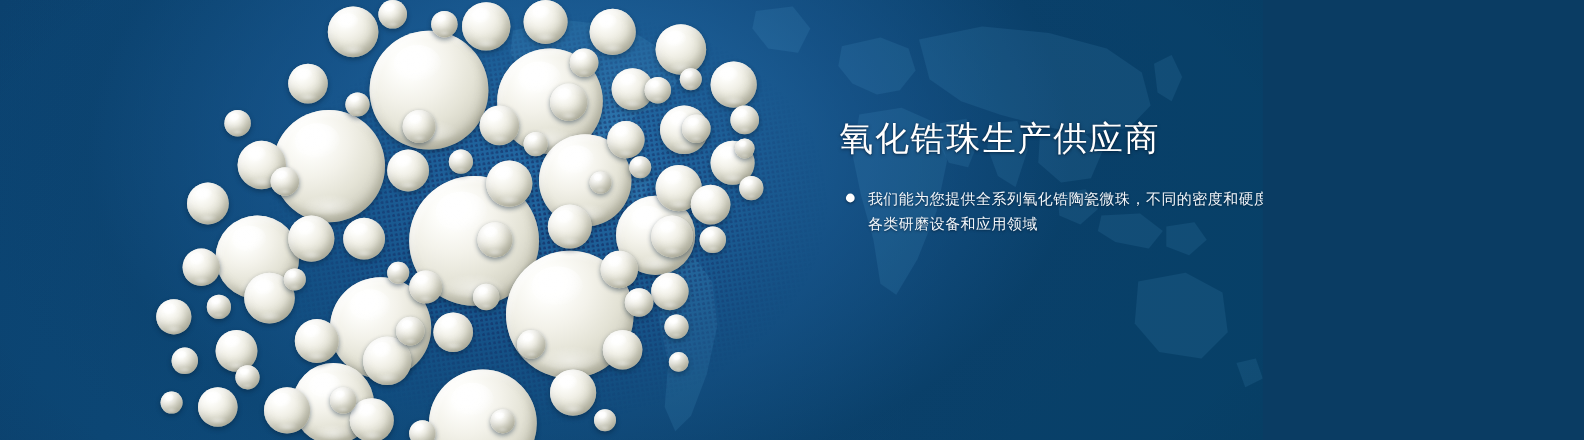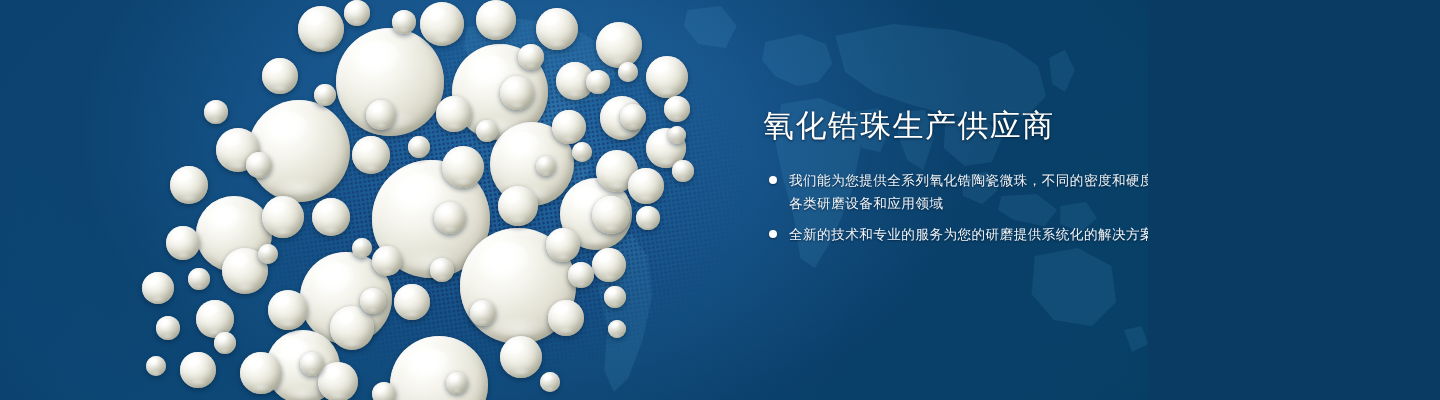--- a/index.html
+++ b/index.html
@@ -289,20 +289,16 @@
   </div>
 
   <div class="content">
     <h1 class="headline">氧化锆珠生产供应商</h1>
 
     <ul class="bullets">
       <li class="bullet">
         <span class="bullet-dot"></span>
         <span class="bullet-text">我们能为您提供全系列氧化锆陶瓷微珠，不同的密度和硬度，能满足您各类研磨设备和应用领域</span>
       </li>
-      <li class="bullet">
-        <span class="bullet-dot"></span>
-        <span class="bullet-text">全新的技术和专业的服务为您的研磨提供系统化的解决方案</span>
-      </li>
     </ul>
   </div>
 
 </div>
 
 </body></html>

